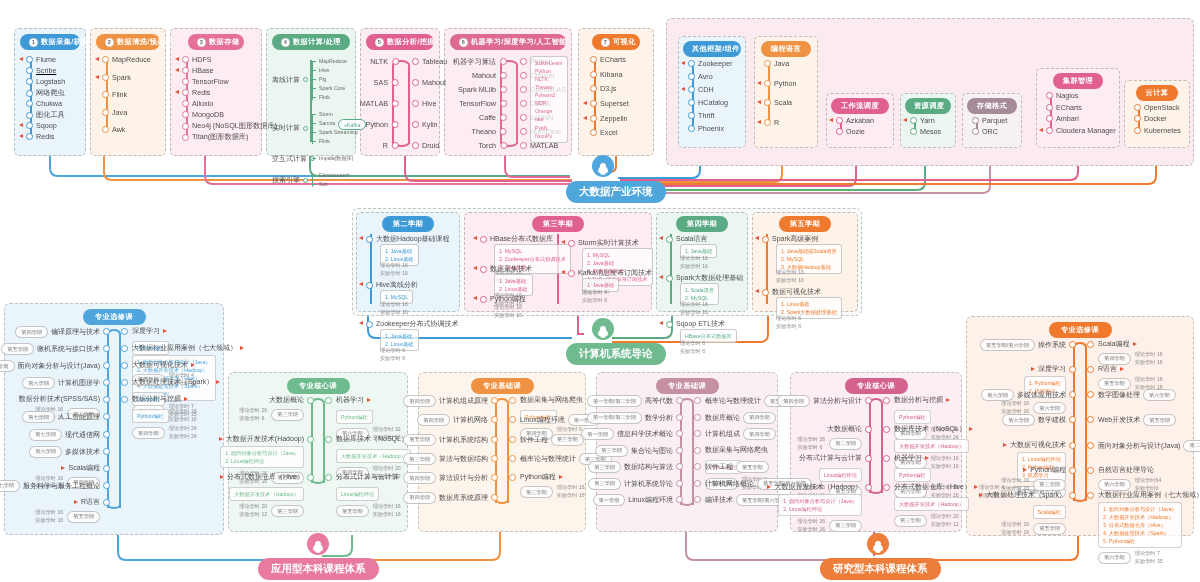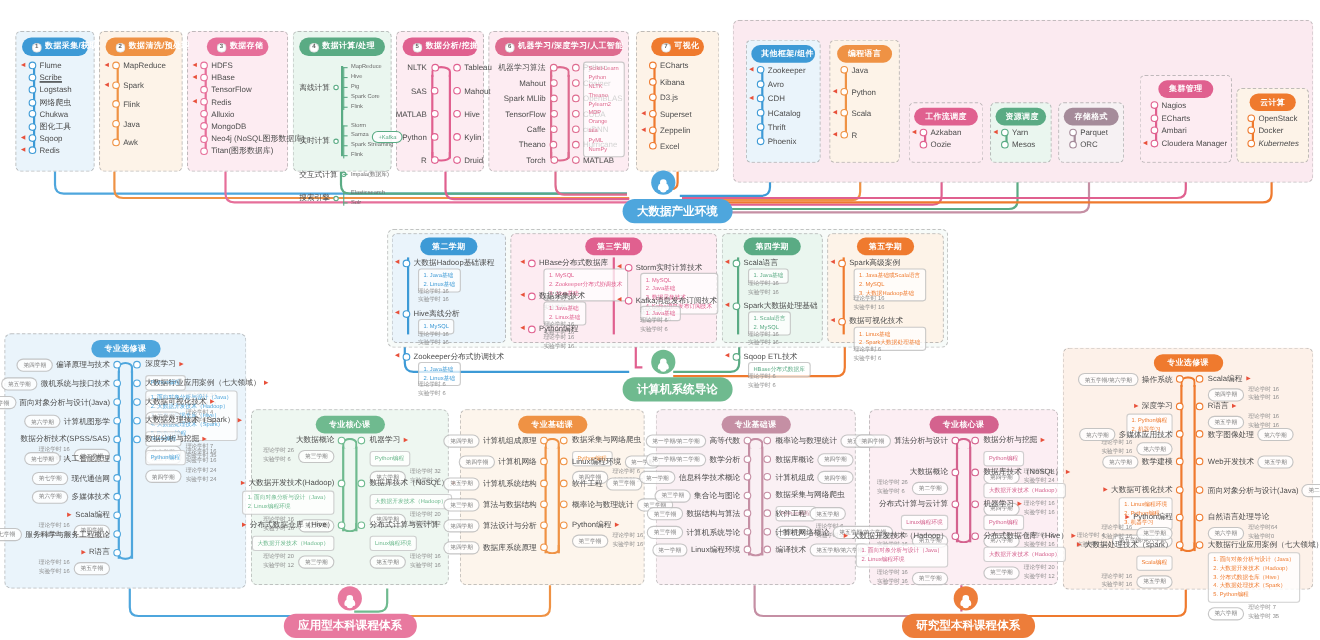--- a/index.html
+++ b/index.html
@@ -537,21 +537,21 @@
     <div class="pill" style="left: 1136px; top: 85px; width: 42px; background: rgb(239, 122, 46);">云计算</div>
     <div style="position: absolute; left: 1138px; top: 106px; width: 2px; height: 24.6667px; background: rgb(239, 122, 46); z-index: 2;"></div>
     <div class="node" style="left: 1134px; top: 103px;">
       <div class="dot" style="border-color: rgb(239, 122, 46);"></div>
       <span class="lbl">OpenStack</span>
     </div>
     <div class="node" style="left: 1134px; top: 114.333px;">
       <div class="dot" style="border-color: rgb(239, 122, 46);"></div>
       <span class="lbl">Docker</span>
     </div>
-    <div class="node" style="left: 1134px; top: 125.667px; font-style: italic;">
+    <div class="node" style="left: 1134px; top: 125.667px;">
       <div class="dot" style="border-color: rgb(239, 122, 46);"></div>
       <span class="lbl">Kubernetes</span>
     </div>
     <div class="zone" style="left: 352px; top: 208px; width: 510px; height: 108px; background: rgb(247, 251, 249);"></div>
     <div class="panel" style="left: 356px; top: 212px; width: 104px; height: 100px; background: rgb(234, 244, 251);"></div>
     <div class="pill" style="left: 382px; top: 216px; width: 52px; background: rgb(61, 154, 214);">第二学期</div>
     <div style="position: absolute; left: 370px; top: 234px; width: 2px; height: 70px; background: rgb(61, 154, 214); z-index: 2;"></div>
     <div class="node" style="left: 366px; top: 234px;">
       <div class="flag l" style="position: absolute; left: -7px; top: 2px;"></div>
       <div class="dot" style="border-color: rgb(61, 154, 214);"></div>

